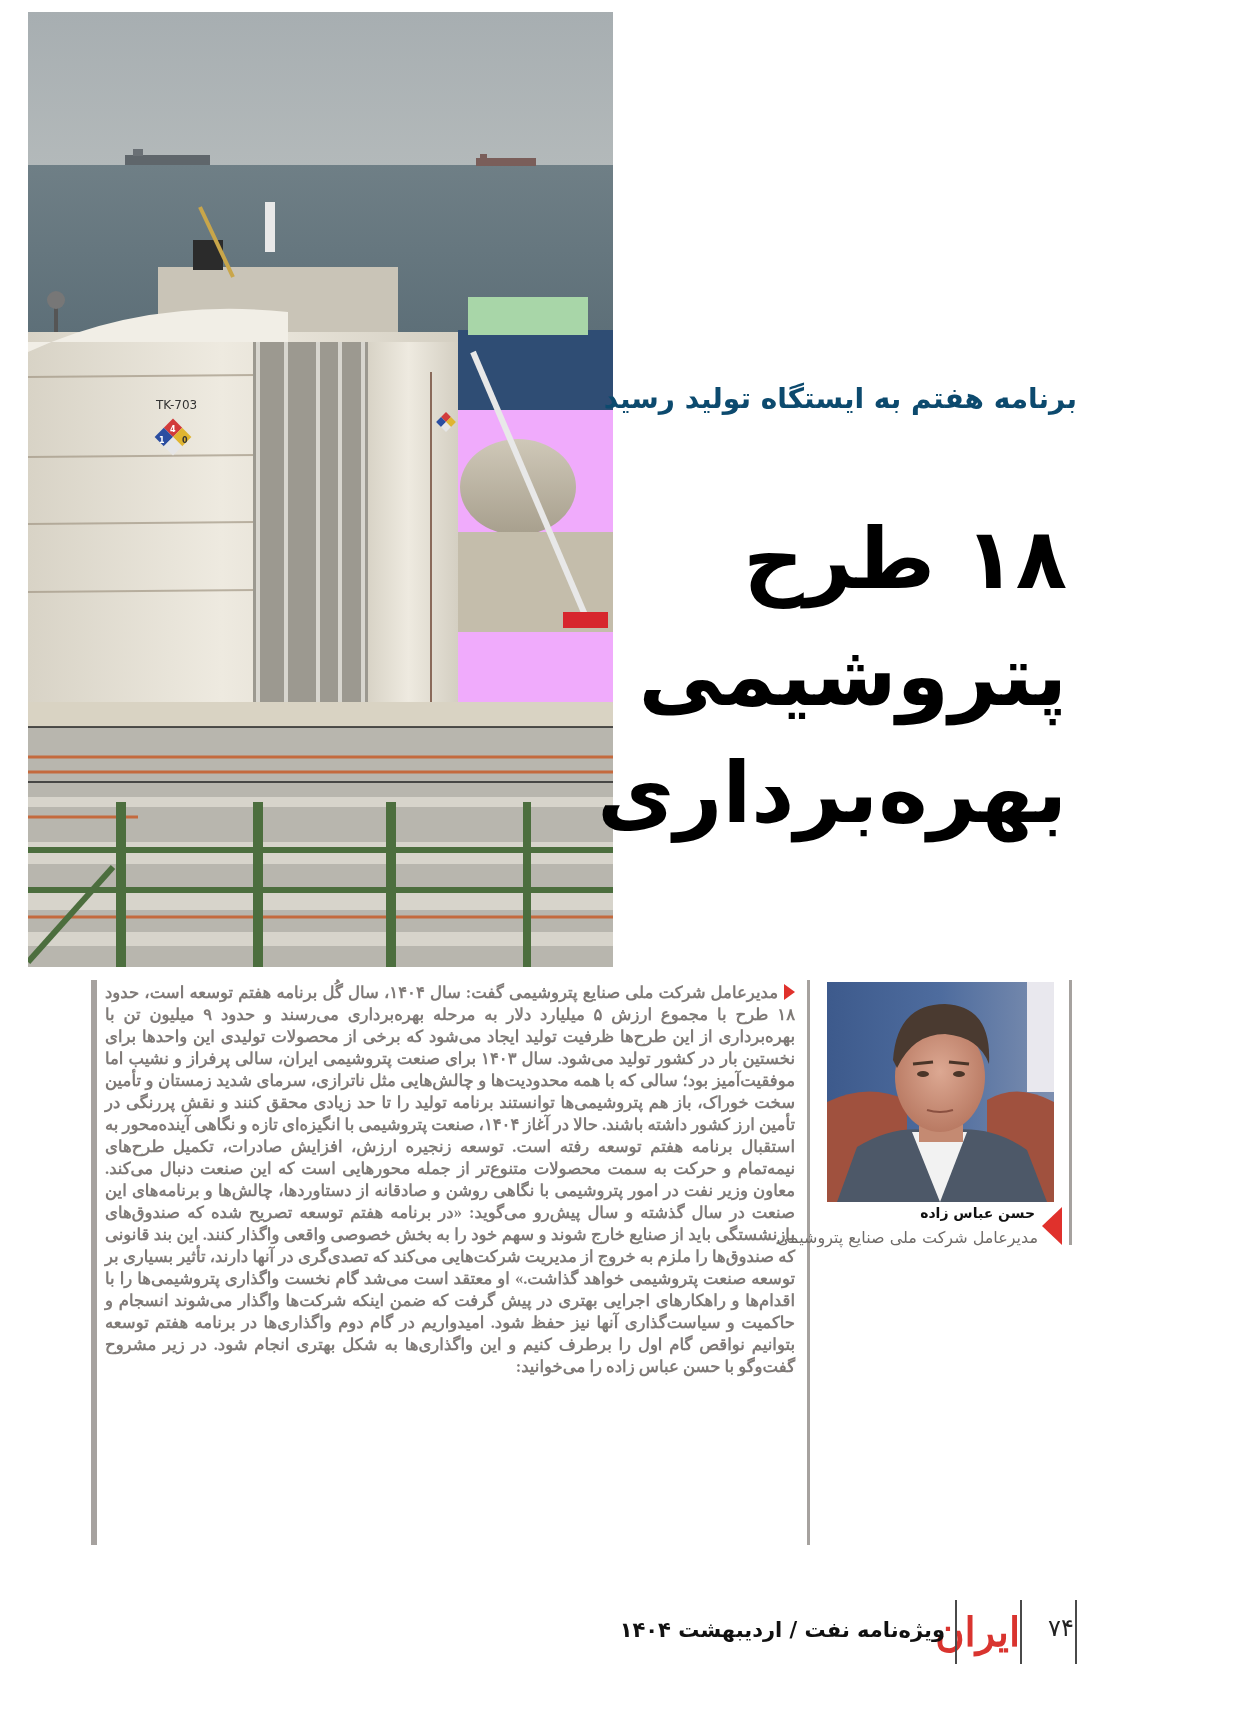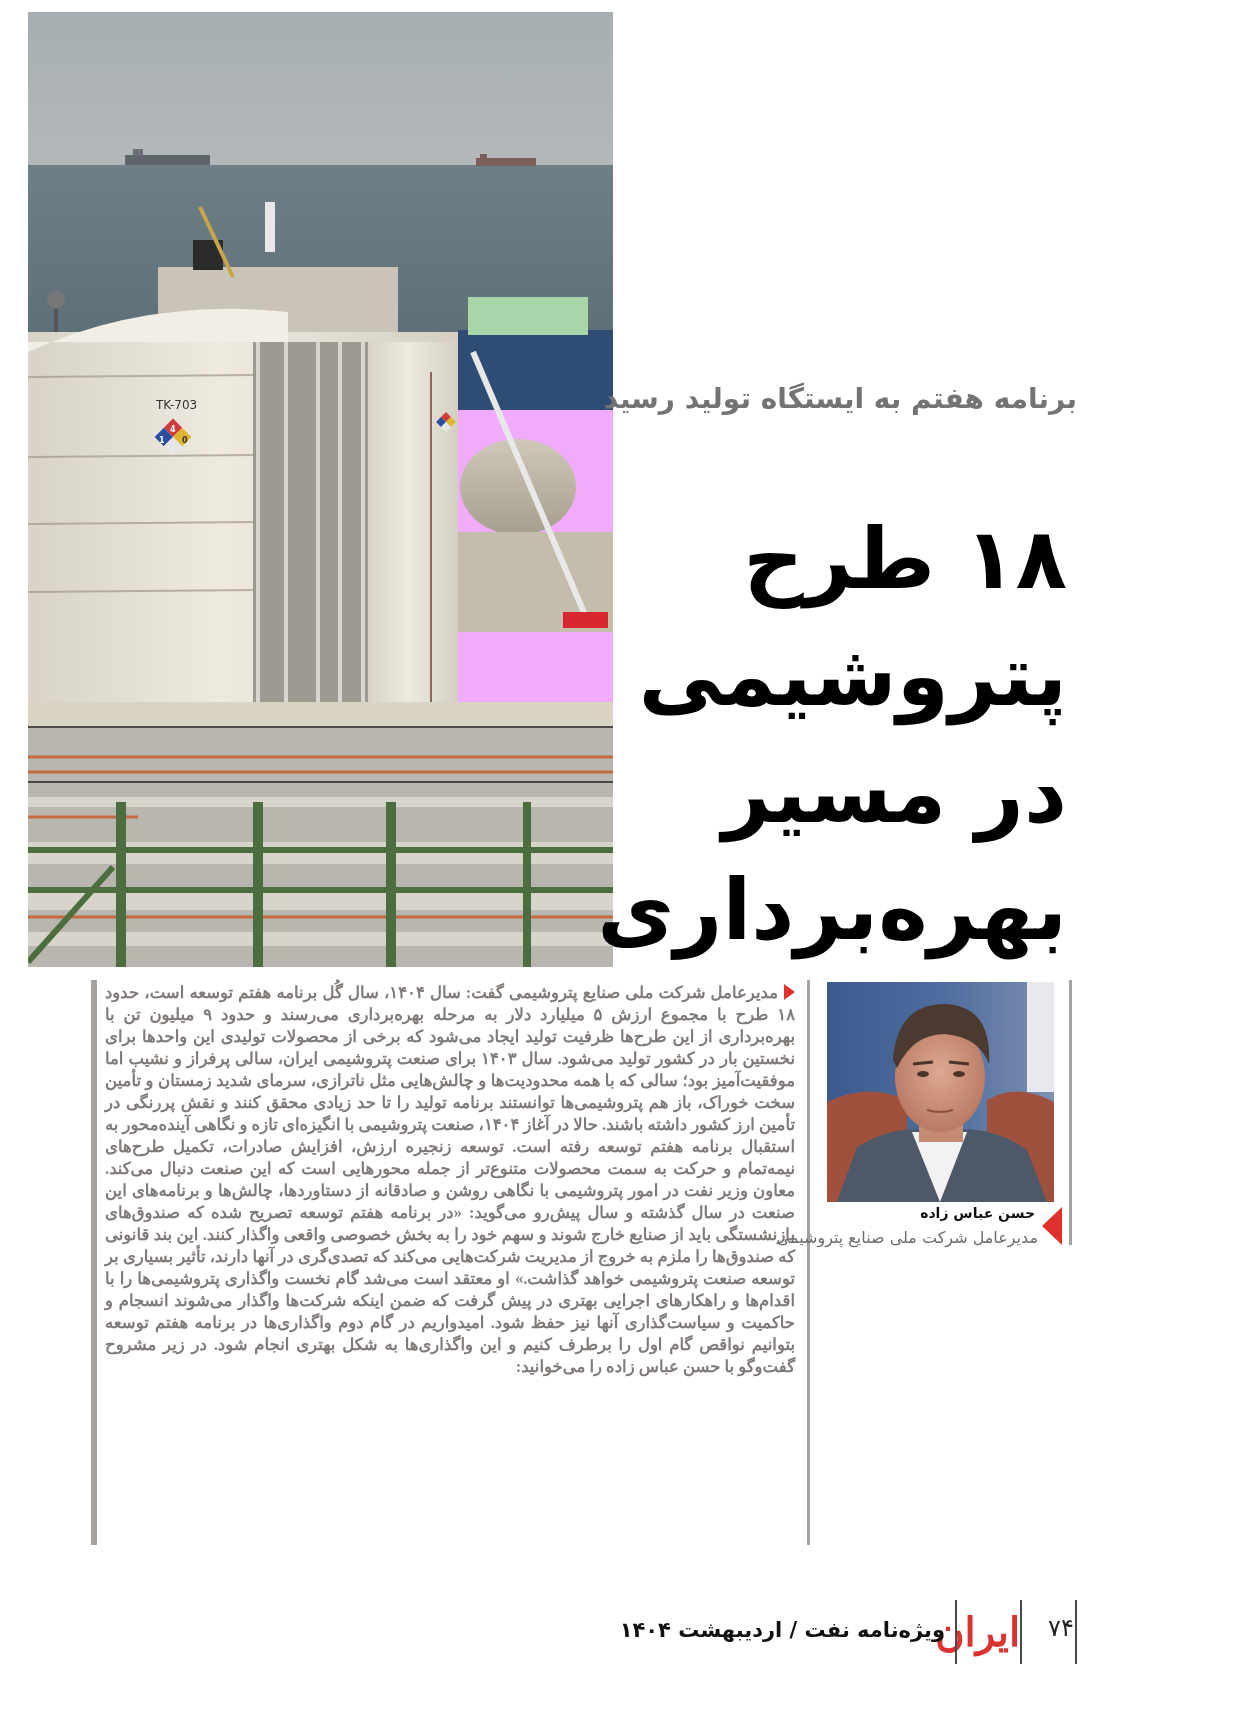--- a/index.html
+++ b/index.html
@@ -33,21 +33,21 @@
   
   .kicker {
     position: absolute;
     right: 173px;
     top: 382px;
     width: 500px;
     text-align: right;
     font-family: "DejaVu Sans", sans-serif;
     font-weight: bold;
     font-size: 28px;
-    color: #737373;
+    color: #0c4a6e;
     white-space: nowrap;
   }
   .headline {
     position: absolute;
     right: 170px;
     top: 488px;
     width: 480px;
     text-align: right;
     margin: 13px;
     font-family: "DejaVu Sans", sans-serif;
@@ -310,21 +310,20 @@
     </g>
     <line x1="0" y1="950" x2="85" y2="855" stroke="#4c6e3e" stroke-width="6"></line>
   </svg>
 </div>
 
 <div class="kicker">برنامه هفتم به ایستگاه تولید رسید</div>
 
 <h1 class="headline">
   <span>۱۸ طرح</span>
   <span>پتروشیمی</span>
-  <span>در مسیر</span>
   <span>بهره‌برداری</span>
 </h1>
 
 <div class="body-rule-left"></div>
 <div class="body-rule-right"></div>
 
 <p class="body-text"><span class="lead-marker"></span><span>مدیرعامل شرکت ملی صنایع پتروشیمی گفت: سال ۱۴۰۴، سال گُل برنامه هفتم توسعه است، حدود ۱۸ طرح با مجموع ارزش ۵ میلیارد دلار به مرحله بهره‌برداری می‌رسند و حدود ۹ میلیون تن با بهره‌برداری از این طرح‌ها ظرفیت تولید ایجاد می‌شود که برخی از محصولات تولیدی این واحدها برای نخستین بار در کشور تولید می‌شود. سال ۱۴۰۳ برای صنعت پتروشیمی ایران، سالی پرفراز و نشیب اما موفقیت‌آمیز بود؛ سالی که با همه محدودیت‌ها و چالش‌هایی مثل ناترازی، سرمای شدید زمستان و تأمین سخت خوراک، باز هم پتروشیمی‌ها توانستند برنامه تولید را تا حد زیادی محقق کنند و نقش پررنگی در تأمین ارز کشور داشته باشند. حالا در آغاز ۱۴۰۴، صنعت پتروشیمی با انگیزه‌ای تازه و نگاهی آینده‌محور به استقبال برنامه هفتم توسعه رفته است. توسعه زنجیره ارزش، افزایش صادرات، تکمیل طرح‌های نیمه‌تمام و حرکت به سمت محصولات متنوع‌تر از جمله محورهایی است که این صنعت دنبال می‌کند. معاون وزیر نفت در امور پتروشیمی با نگاهی روشن و صادقانه از دستاوردها، چالش‌ها و برنامه‌های این صنعت در سال گذشته و سال پیش‌رو می‌گوید: «در برنامه هفتم توسعه تصریح شده که صندوق‌های بازنشستگی باید از صنایع خارج شوند و سهم خود را به بخش خصوصی واقعی واگذار کنند. این بند قانونی که صندوق‌ها را ملزم به خروج از مدیریت شرکت‌هایی می‌کند که تصدی‌گری در آنها دارند، تأثیر بسیاری بر توسعه صنعت پتروشیمی خواهد گذاشت.» او معتقد است می‌شد گام نخست واگذاری پتروشیمی‌ها را با اقدام‌ها و راهکارهای اجرایی بهتری در پیش گرفت که ضمن اینکه شرکت‌ها واگذار می‌شوند انسجام و حاکمیت و سیاست‌گذاری آنها نیز حفظ شود. امیدواریم در گام دوم واگذاری‌ها در برنامه هفتم توسعه بتوانیم نواقص گام اول را برطرف کنیم و این واگذاری‌ها به شکل بهتری انجام شود. در زیر مشروح گفت‌وگو با حسن عباس زاده را می‌خوانید:</span></p>
 
 <div class="portrait">
   <svg width="227" height="220" viewBox="0 0 227 220" xmlns="http://www.w3.org/2000/svg">

